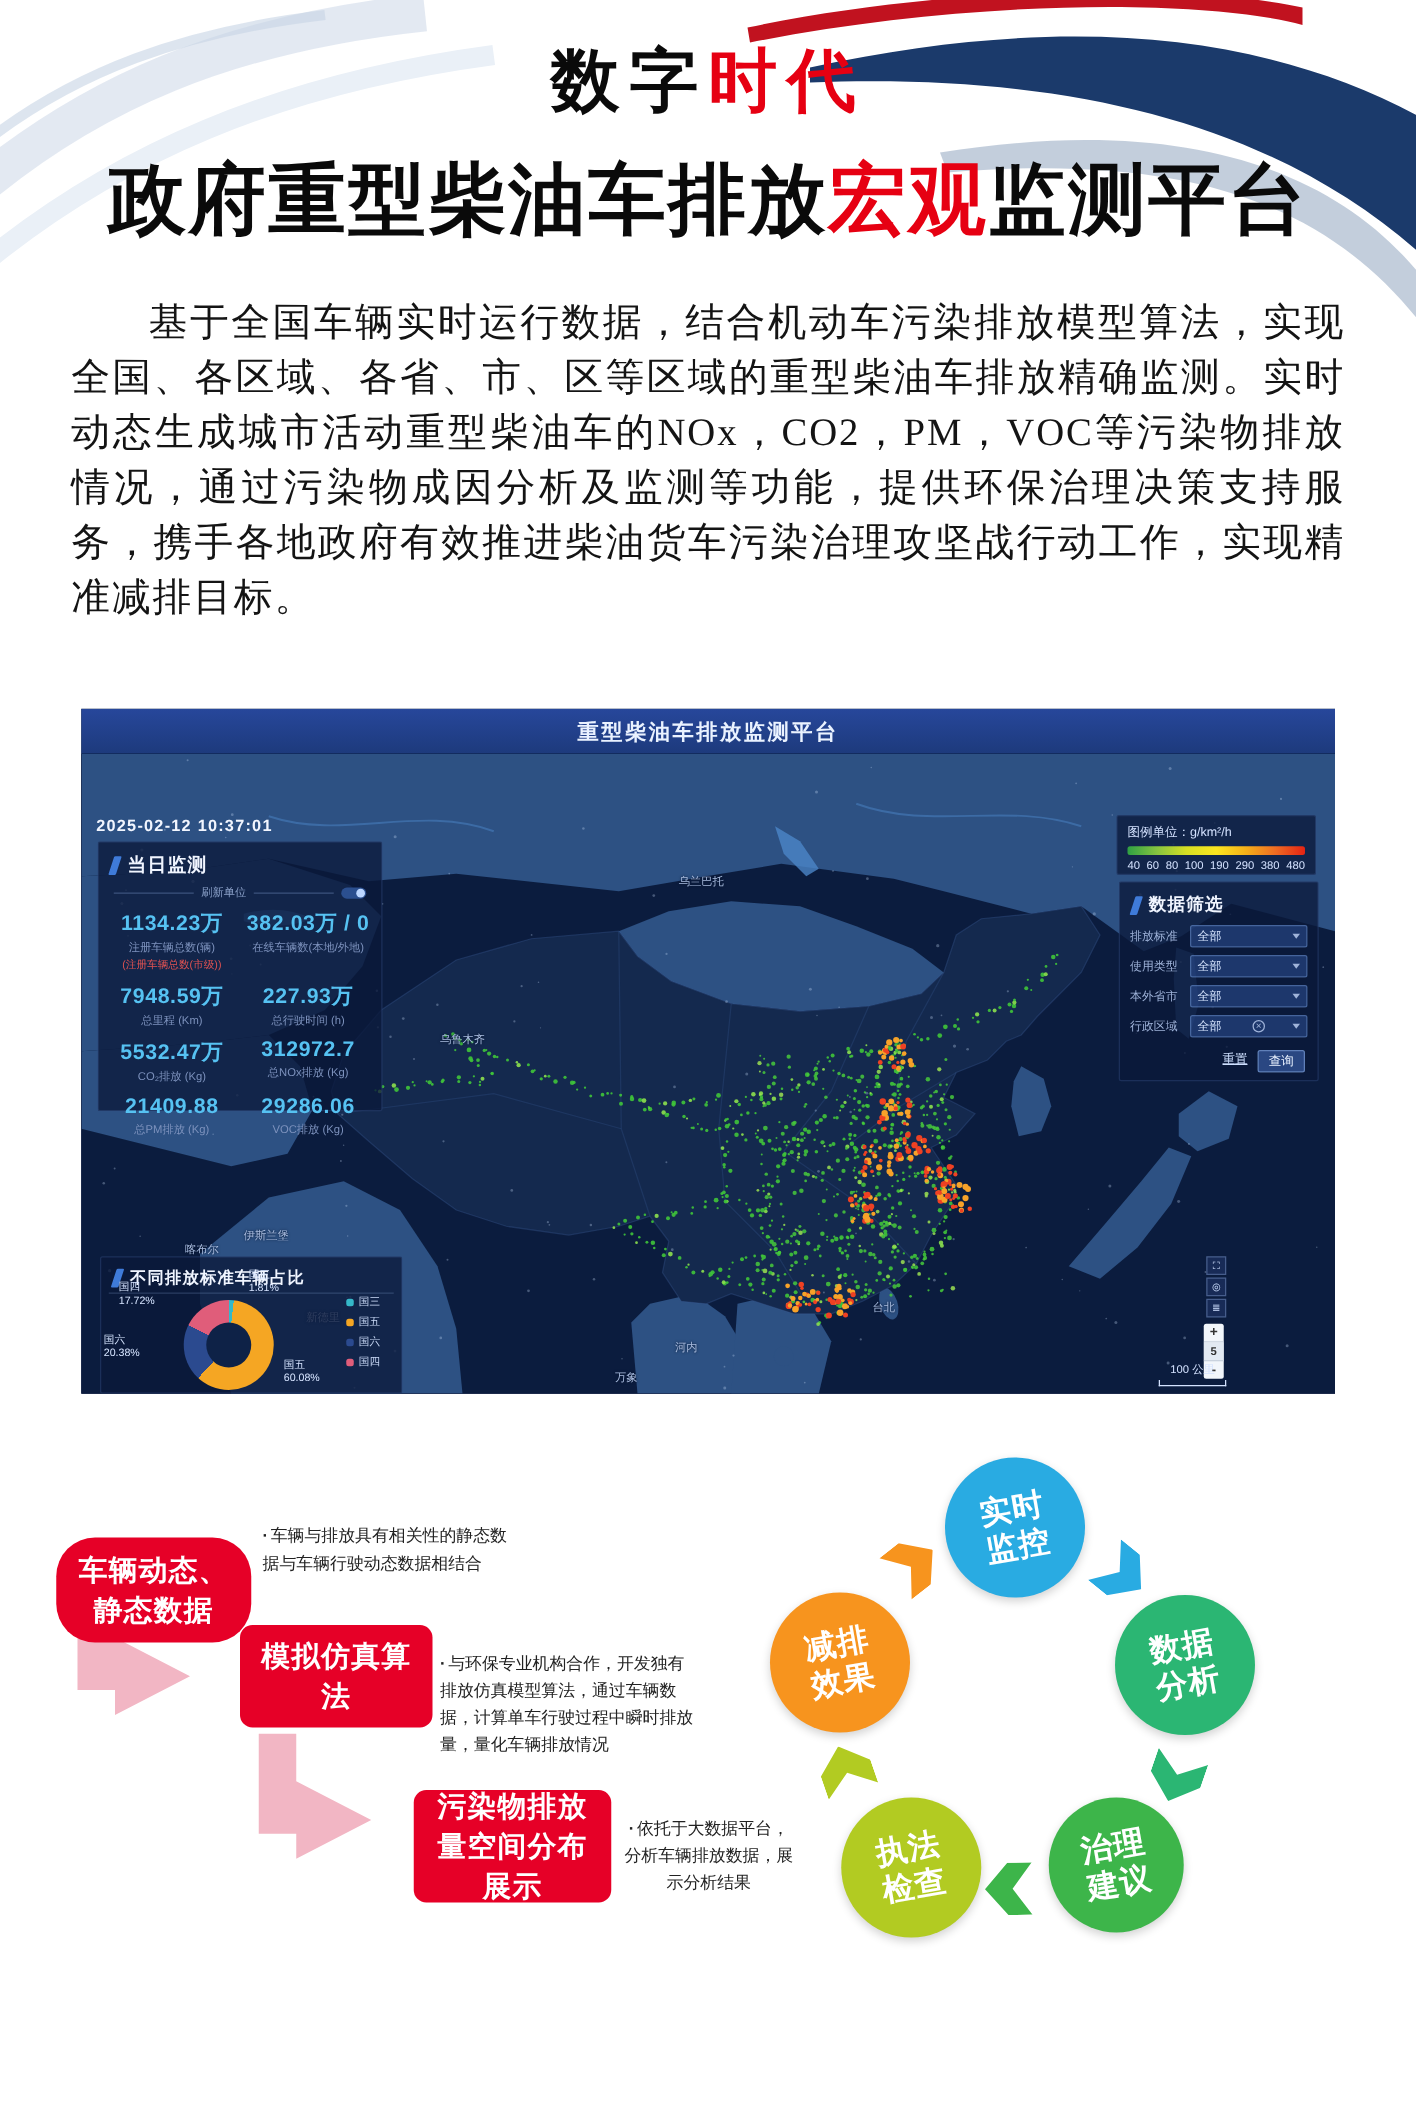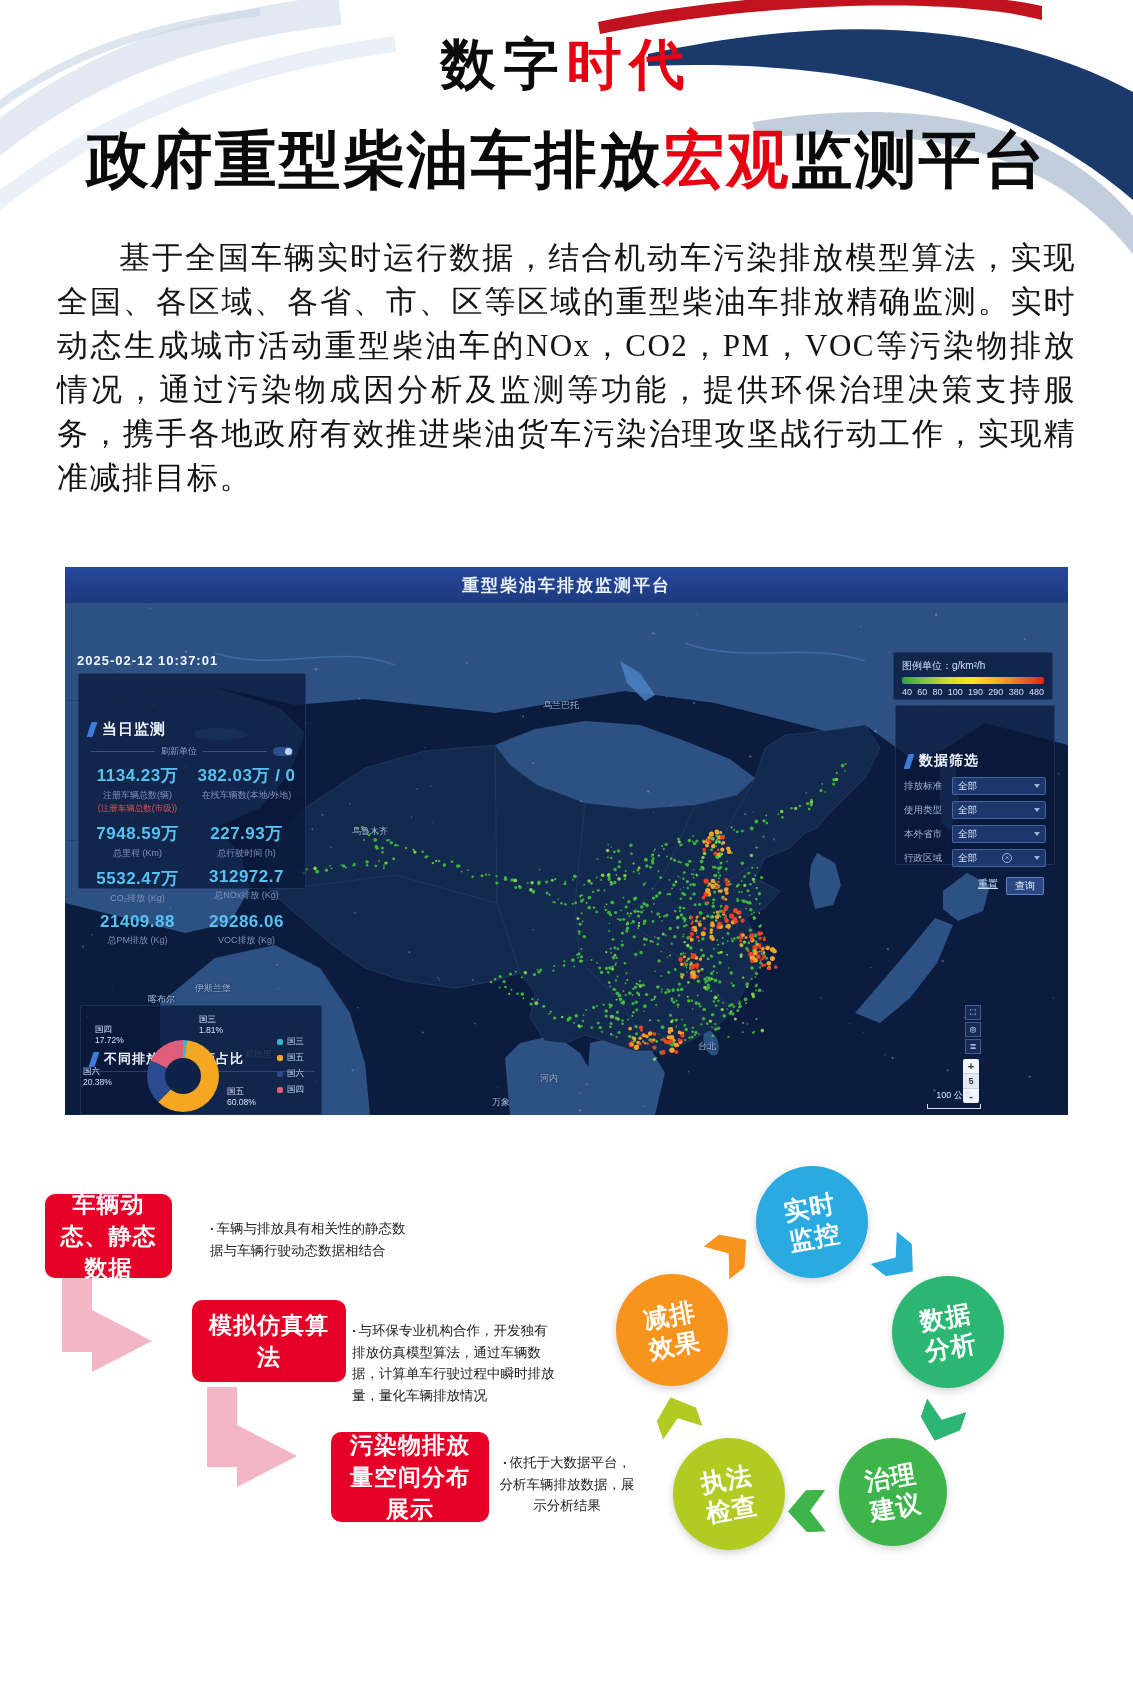--- a/index.html
+++ b/index.html
@@ -19,21 +19,21 @@
          text-indent:2em;font-weight:500;}
   
   .dashboard{position:absolute;left:65px;top:567px;width:1003px;height:548px;background:#0b1c3e;overflow:hidden;}
   .dash-header{height:36px;background:linear-gradient(180deg,#27479b,#1d3a7c);display:flex;align-items:center;
                justify-content:center;color:#eaf2ff;font-size:17px;font-weight:700;letter-spacing:2px;}
   .map{position:relative;width:1003px;height:512px;background:#0b1c3e;overflow:hidden;}
   .map-svg{position:absolute;left:0;top:0;}
   .city{position:absolute;font-size:9px;color:#a9bcdf;text-shadow:0 0 2px #06122b;white-space:nowrap;}
   .timestamp{position:absolute;left:12px;top:50px;color:#f2f6ff;font-size:13px;font-weight:700;letter-spacing:1px;}
   .panel{position:absolute;background:rgba(10,24,58,.78);border:1px solid rgba(90,130,200,.22);border-radius:2px;}
-  .panel-title-row{display:flex;align-items:center;gap:7px;padding:9px 10px 4px 10px;margin-top:37px;}
+  .panel-title-row{display:flex;align-items:center;gap:7px;padding:9px 10px 4px 10px;}
   .slash{width:6px;height:15px;background:#3f7bd9;transform:skewX(-18deg);border-radius:1px;}
   .panel-title{color:#f0f5ff;font-weight:700;font-size:15px;letter-spacing:1px;}
   
   .stats-panel{left:13px;top:70px;width:226px;height:214px;}
   .sub-row{display:flex;align-items:center;gap:6px;padding:2px 12px 4px 12px;}
   .subline{flex:1;height:1px;background:rgba(140,170,220,.35);}
   .subtext{font-size:9px;color:#8aa0c8;}
   .toggle{width:20px;height:9px;border-radius:5px;background:#2b4f8f;position:relative;cursor:pointer;}
   .toggle .knob{position:absolute;right:1px;top:1px;width:7px;height:7px;border-radius:50%;background:#bcd6ff;}
   .stats-grid{display:grid;grid-template-columns:1fr 1fr;row-gap:7px;padding:2px 4px;}
@@ -82,21 +82,21 @@
   .zoom-ctl div{height:14px;line-height:14px;border-bottom:1px solid #c9d2de;cursor:pointer;}
   .zoom-ctl div:last-child{border-bottom:none;}
   .zoom-ctl .zlevel{font-size:9px;background:#e3eaf3;cursor:default;}
   .scale{position:absolute;left:862px;top:486px;color:#d4e2ff;font-size:9px;text-align:center;}
   .scale .bar{height:4px;border-left:1px solid #d4e2ff;border-right:1px solid #d4e2ff;border-bottom:1px solid #d4e2ff;
             width:52px;margin-top:2px;}
   
   .redbox{position:absolute;background:#e60027;color:#fff;font-weight:700;font-size:23px;line-height:1.4;
           display:flex;align-items:center;justify-content:center;text-align:center;border-radius:10px;
           padding:6px 8px;box-sizing:border-box;letter-spacing:1px;}
-  .box1{left:45px;top:1194px;width:127px;height:84px;}
+  .box1{left:45px;top:1230px;width:156px;height:84px;border-radius:31px;}
   .box2{left:192px;top:1300px;width:154px;height:82px;}
   .box3{left:331px;top:1432px;width:158px;height:90px;}
   .note{position:absolute;color:#222;font-size:13.5px;line-height:1.6;}
   .note::before{content:"·";font-weight:700;margin-right:2px;}
   .n1{left:210px;top:1218px;width:196px;}
   .n2{left:352px;top:1320px;width:208px;}
   .n3{left:498px;top:1452px;width:138px;text-align:center;}
   
   .circle{position:absolute;width:112px;height:112px;border-radius:50%;display:flex;align-items:center;
           justify-content:center;box-shadow:0 3px 8px rgba(0,0,0,.18);}

